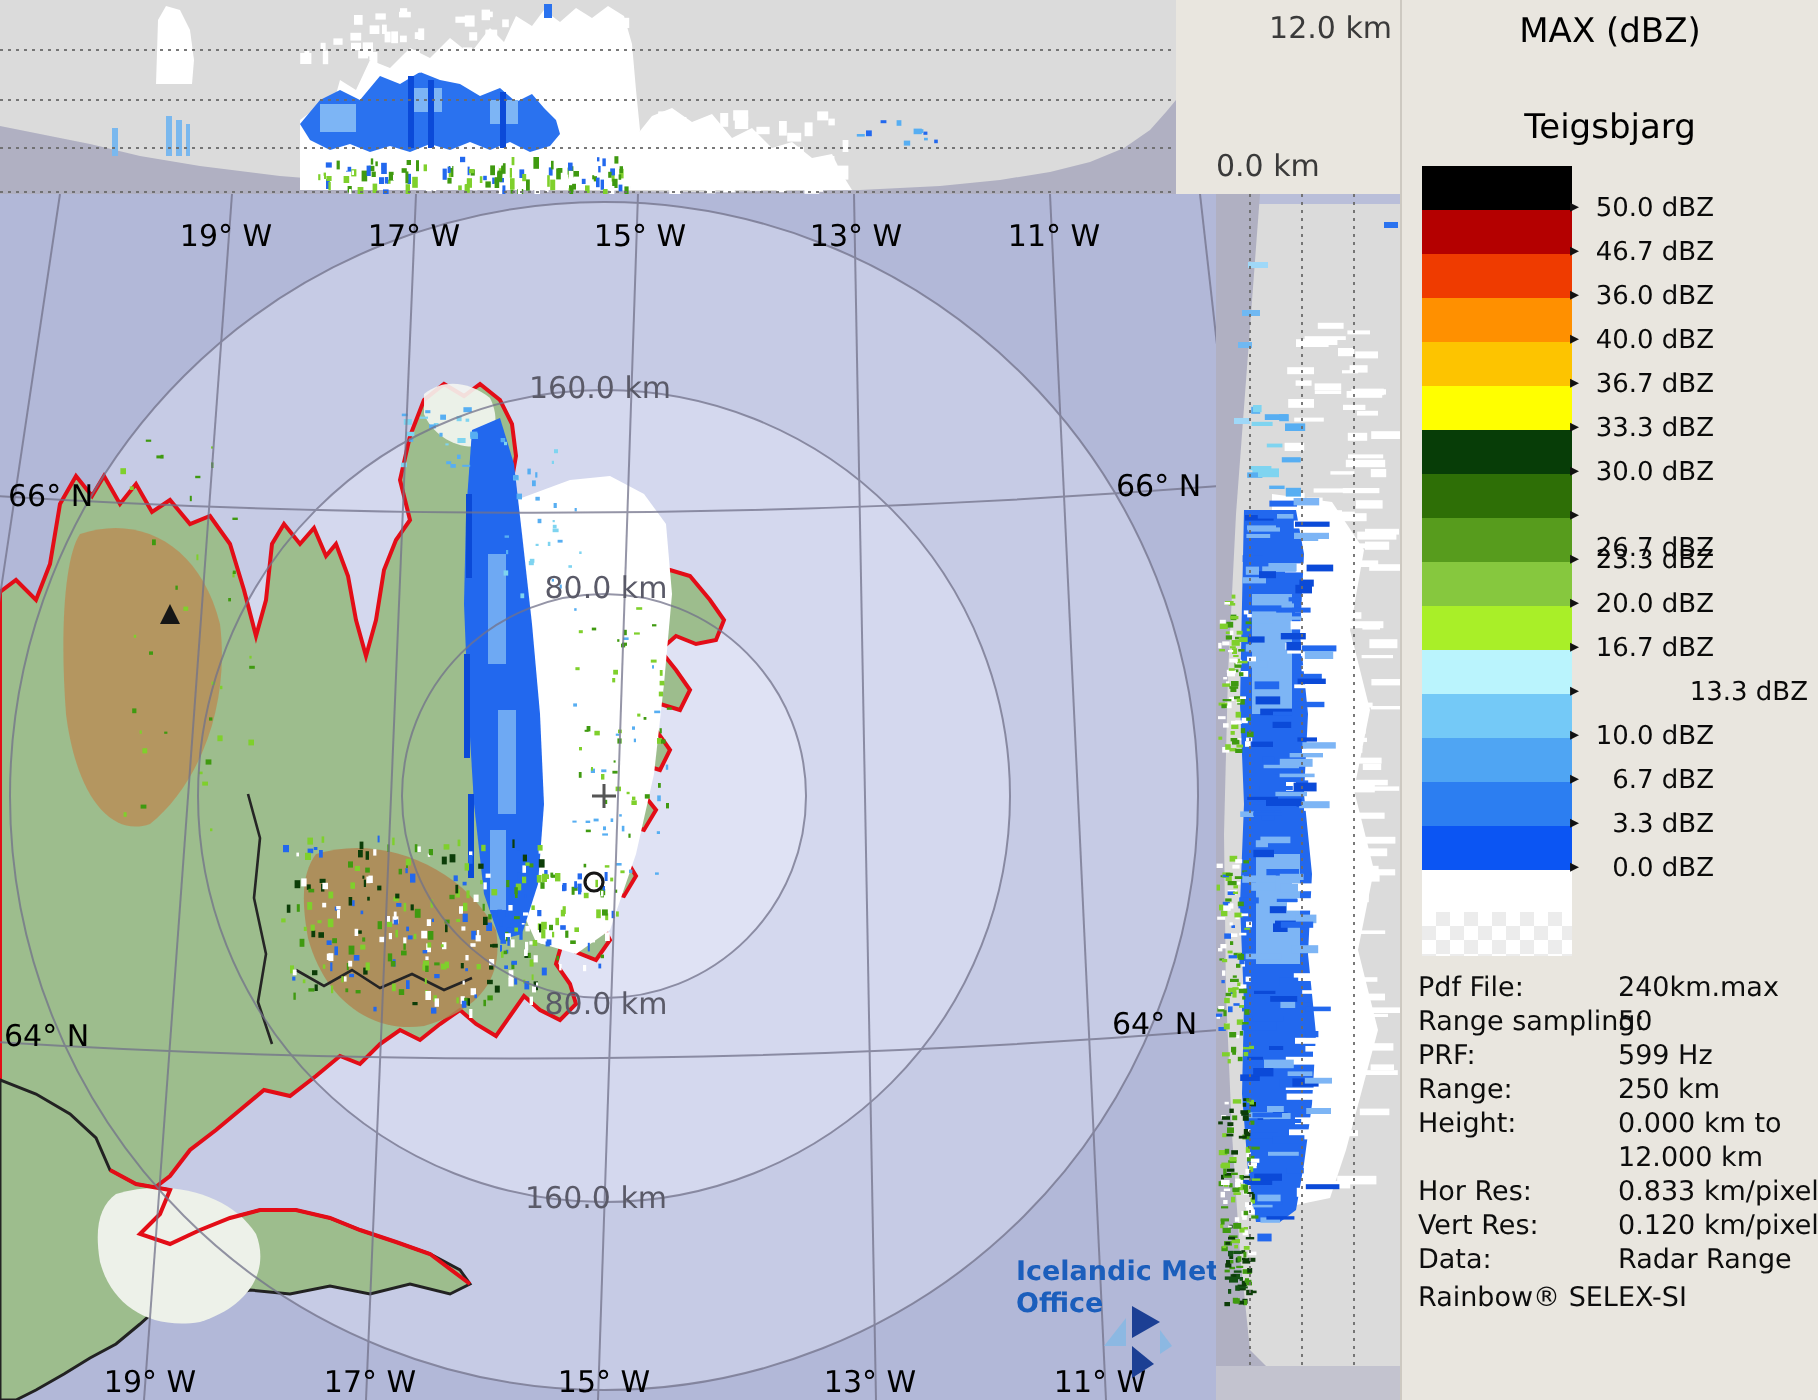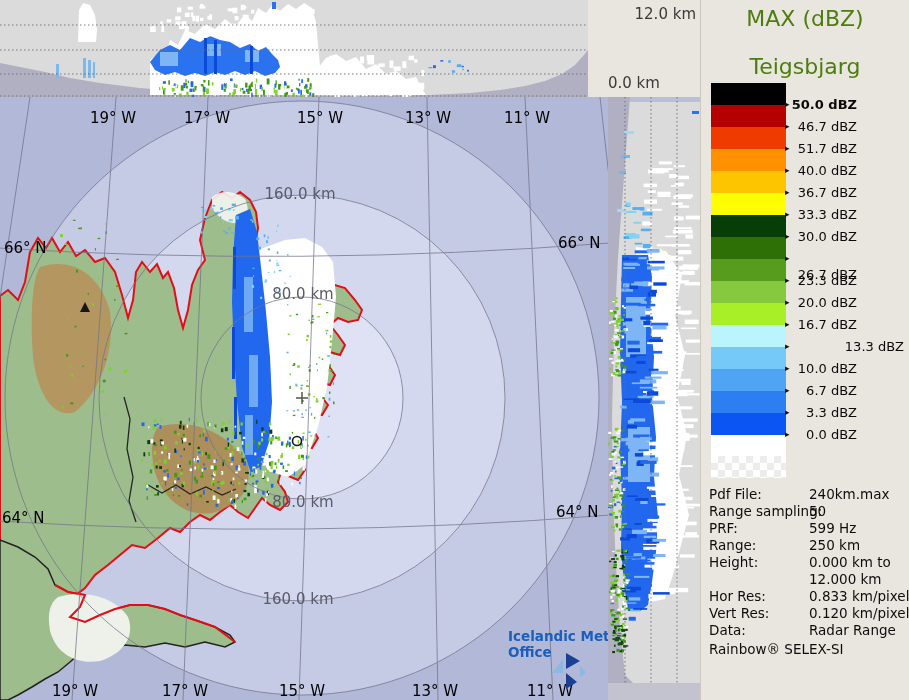--- a/index.html
+++ b/index.html
@@ -9,21 +9,21 @@
   #top-panel{left:0;top:0;width:588px;height:97px;background:var(--c-panel-bg,#dbdbdb);}
   #corner{left:588px;top:0;width:112px;height:97px;background:var(--c-sidebar-bg,#e9e6df);}
   #map-panel{left:0;top:97px;width:608px;height:603px;background:var(--c-sea-outer,#b2b8d8);}
   #right-panel{left:608px;top:97px;width:92px;height:603px;background:var(--c-panel-bg,#dbdbdb);}
   #sidebar{left:700px;top:0;width:209px;height:700px;background:var(--c-sidebar-bg,#e9e6df);
            border-left:1px solid #cdc9c1;box-sizing:border-box;}
   .m-label{position:absolute;font-size:15px;color:#000000;white-space:nowrap;}
   .centerx{transform:translateX(-50%);}
   .ring-label{color:#5a5a68;}
   .corner-label{position:absolute;font-size:15px;color:#3a3a3a;white-space:nowrap;}
-  .title-line{position:absolute;left:0;width:100%;text-align:center;font-size:22px;color:#4d7c0f;white-space:nowrap;}
+  .title-line{position:absolute;left:0;width:100%;text-align:center;font-size:17px;color:#000000;white-space:nowrap;}
   .legend-label{position:absolute;left:90px;width:66px;text-align:right;font-size:13px;color:#0a0a0a;white-space:nowrap;}
   .legend-arrow{position:absolute;left:84px;font-size:9px;color:#111;}
   .legend-band{position:absolute;left:0;width:75px;}
   #legend-bar{position:absolute;left:10px;top:83px;width:75px;height:352px;}
   #legend-white{position:absolute;left:10px;top:435px;width:75px;height:21px;background:#fff;}
   #legend-checker{position:absolute;left:10px;top:456px;width:75px;height:22px;background-color:#fff;
       background:repeating-conic-gradient(#ececec 0% 25%, #ffffff 0% 50%) 0 0/14px 14px;}
   .meta-label{position:absolute;left:8px;font-size:13.5px;color:#0d0d0d;white-space:nowrap;}
   .meta-value{position:absolute;left:108px;font-size:13.5px;color:#0d0d0d;white-space:nowrap;}
   #software{position:absolute;left:8px;top:641px;font-size:13.5px;color:#0d0d0d;white-space:nowrap;}
@@ -1554,25 +1554,25 @@
           <div class="legend-band" style="top: 220px; height: 22px; background: rgb(169, 239, 40);"></div>
           <div class="legend-band" style="top: 242px; height: 22px; background: rgb(186, 244, 253);"></div>
           <div class="legend-band" style="top: 264px; height: 22px; background: rgb(116, 201, 247);"></div>
           <div class="legend-band" style="top: 286px; height: 22px; background: rgb(79, 165, 243);"></div>
           <div class="legend-band" style="top: 308px; height: 22px; background: rgb(44, 126, 241);"></div>
           <div class="legend-band" style="top: 330px; height: 22px; background: rgb(11, 85, 243);"></div>
         </div>
       <div id="legend-white"></div>
       <div id="legend-checker"></div>
     <span class="legend-arrow" style="top: 99px;">▸</span>
-        <span class="legend-label" style="top: 97px; font-weight: bold;">50.0 dBZ</span>
+        <span class="legend-label" style="top: 97px;">50.0 dBZ</span>
         <span class="legend-arrow" style="top: 121px;">▸</span>
         <span class="legend-label" style="top: 119px;">46.7 dBZ</span>
         <span class="legend-arrow" style="top: 143px;">▸</span>
-        <span class="legend-label" style="top: 141px;">51.7 dBZ</span>
+        <span class="legend-label" style="top: 141px;">36.0 dBZ</span>
         <span class="legend-arrow" style="top: 165px;">▸</span>
         <span class="legend-label" style="top: 163px;">40.0 dBZ</span>
         <span class="legend-arrow" style="top: 187px;">▸</span>
         <span class="legend-label" style="top: 185px;">36.7 dBZ</span>
         <span class="legend-arrow" style="top: 209px;">▸</span>
         <span class="legend-label" style="top: 207px;">33.3 dBZ</span>
         <span class="legend-arrow" style="top: 231px;">▸</span>
         <span class="legend-label" style="top: 229px;">30.0 dBZ</span>
         <span class="legend-arrow" style="top: 253px;">▸</span>
         <span class="legend-label" style="top: 251px; margin-top: 16px;">26.7 dBZ</span>

